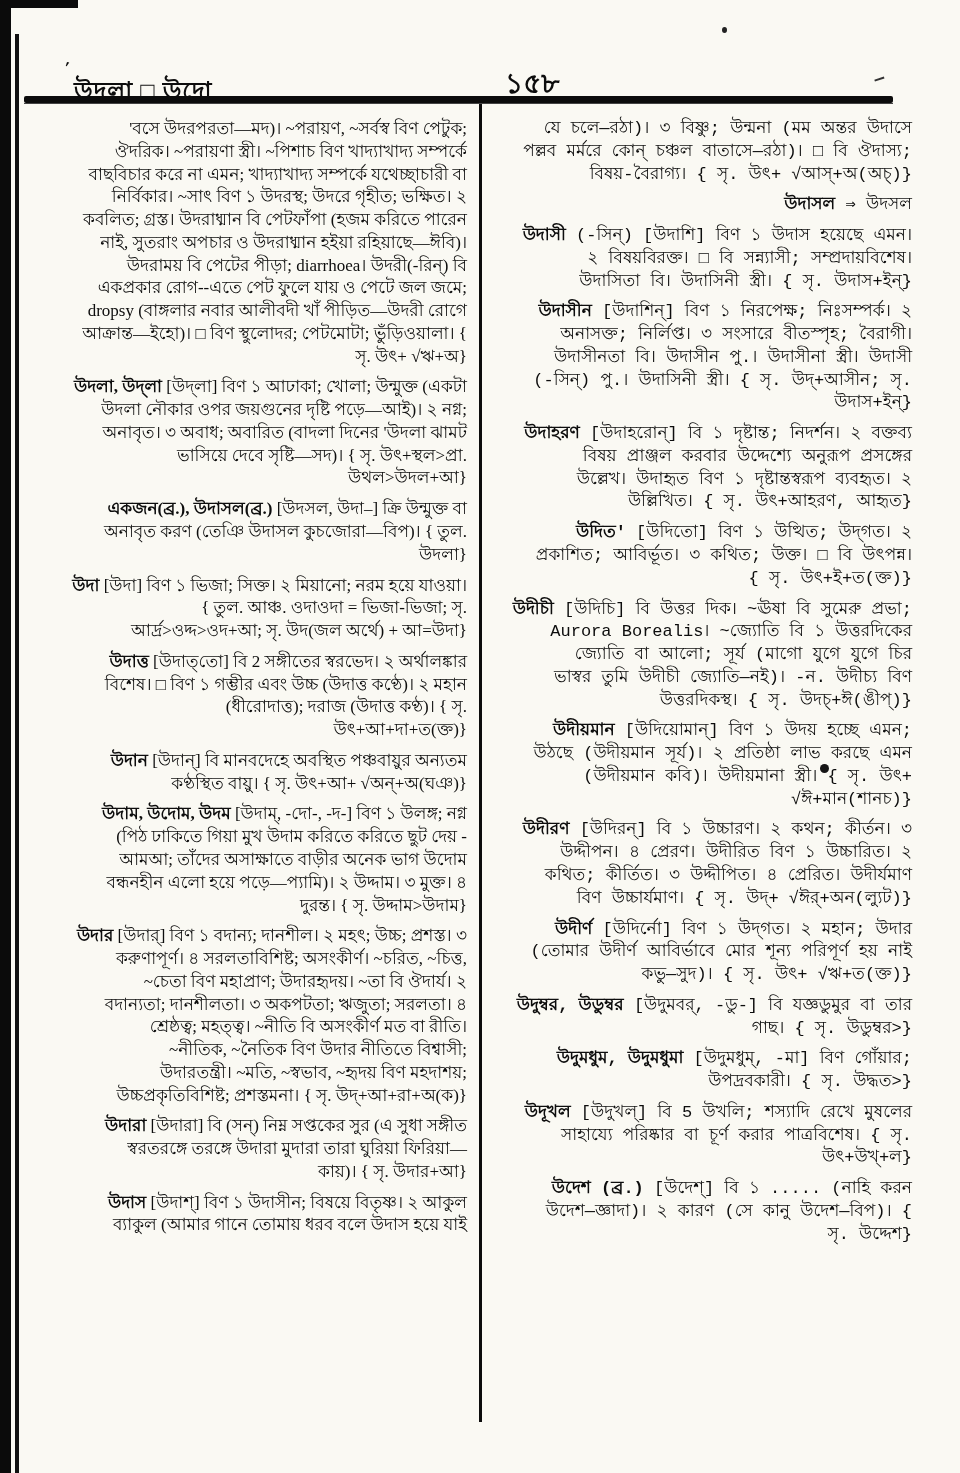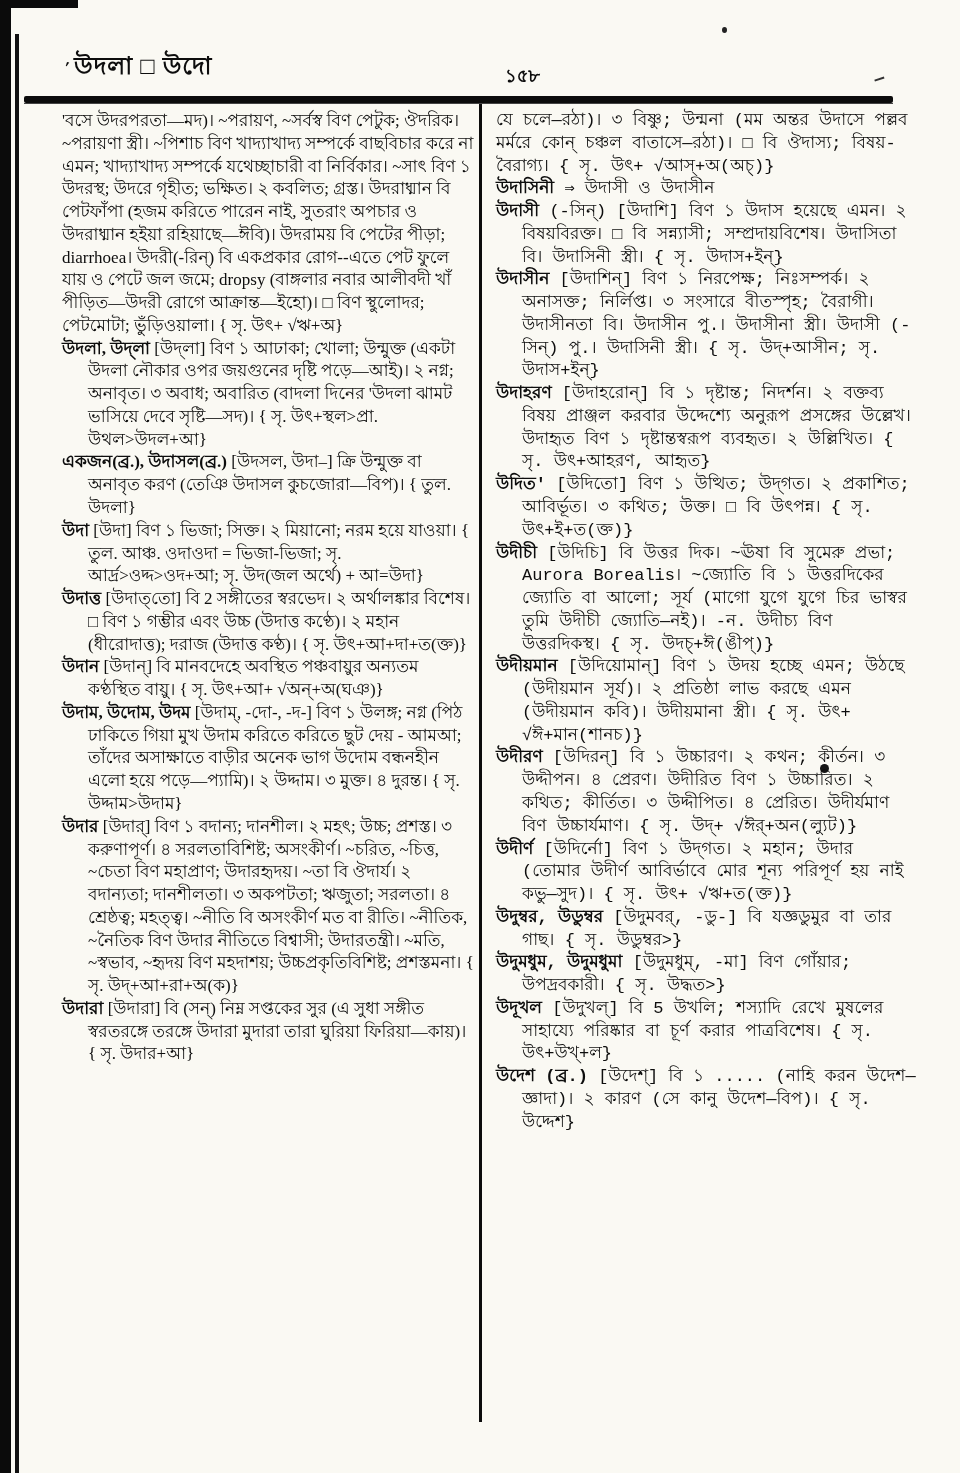--- a/index.html
+++ b/index.html
@@ -8,32 +8,32 @@
 
   
   .bind-bar{position:absolute;left:0;top:0;width:11px;height:1473px;background:#0b0b0b;}
   .bind-bar2{position:absolute;left:15px;top:34px;width:4px;height:1439px;background:#111;}
   .top-smudge{position:absolute;left:0;top:0;width:78px;height:8px;background:#0b0b0b;}
   .top-dot{position:absolute;left:722px;top:27px;width:5px;height:6px;background:#222;border-radius:50%;}
   .ink-dot{position:absolute;left:820px;top:764px;width:9px;height:9px;background:#151515;border-radius:50%;}
   .rule-tick{position:absolute;left:875px;top:78px;width:10px;height:4px;border-top:2px solid #333;transform:rotate(-18deg);}
 
   
-  .header-words{position:absolute;left:74px;top:47px;font-size:24px;font-weight:bold;letter-spacing:1px;}
+  .header-words{position:absolute;left:74px;top:72px;font-size:24px;font-weight:bold;letter-spacing:1px;}
   .header-tick{position:absolute;left:64px;top:58px;font-size:18px;font-weight:bold;transform:rotate(12deg);}
-  .page-number{position:absolute;left:505px;top:62px;font-size:18px;font-weight:bold;}
+  .page-number{position:absolute;left:505px;top:62px;font-size:28px;font-weight:bold;}
   .head-rule{position:absolute;left:24px;top:96px;width:869px;height:7px;background:#0c0c0c;border-radius:2px;}
   .head-rule:after{content:"";position:absolute;left:0;top:7px;width:100%;height:1px;background:#444;}
 
   
   .col-divider{position:absolute;left:479px;top:104px;width:3px;height:1318px;background:#0c0c0c;}
   .column{position:absolute;top:110px;font-size:17px;line-height:1.34;text-align:left;}
   .column.left{left:62px;width:413px;}
   .column.right{left:496px;width:424px;font-family:Liberation Mono, monospace;}
-  p.entry{margin:0;padding-left:26px;text-indent:-26px;word-break:break-word;}
+  p.entry{margin:8px;padding-left:26px;text-indent:-26px;word-break:break-word;text-align:right;}
   p.entry.cont{padding-left:0;text-indent:0;}
   .headword{font-weight:bold;}
 </style>
 </head>
 <body>
 
 <div class="page">
   <div class="bind-bar"></div>
   <div class="bind-bar2"></div>
   <div class="top-smudge"></div>
@@ -50,24 +50,25 @@
   <div class="column left">
       <p class="entry cont"><span>'বসে উদরপরতা—মদ)। ~পরায়ণ, ~সর্বস্ব বিণ পেটুক; ঔদরিক। ~পরায়ণা স্ত্রী। ~পিশাচ বিণ খাদ্যাখাদ্য সম্পর্কে বাছবিচার করে না এমন; খাদ্যাখাদ্য সম্পর্কে যথেচ্ছাচারী বা নির্বিকার। ~সাৎ বিণ ১ উদরস্থ; উদরে গৃহীত; ভক্ষিত। ২ কবলিত; গ্রস্ত। উদরাধ্মান বি পেটফাঁপা (হজম করিতে পারেন নাই, সুতরাং অপচার ও উদরাধ্মান হইয়া রহিয়াছে—ঈবি)। উদরাময় বি পেটের পীড়া; diarrhoea। উদরী(-রিন্) বি একপ্রকার রোগ--এতে পেট ফুলে যায় ও পেটে জল জমে; dropsy (বাঙ্গলার নবার আলীবদী খাঁ পীড়িত—উদরী রোগে আক্রান্ত—ইহো)। □ বিণ স্থুলোদর; পেটমোটা; ভুঁড়িওয়ালা। { সৃ. উৎ+ √ঋ+অ}</span></p>
       <p class="entry"><span class="headword">উদলা, উদ্‌লা</span><span> [উদ্‌লা] বিণ ১ আঢাকা; খোলা; উন্মুক্ত (একটা উদলা নৌকার ওপর জয়গুনের দৃষ্টি পড়ে—আই)। ২ নগ্ন; অনাবৃত। ৩ অবাধ; অবারিত (বাদলা দিনের 'উদলা ঝামট ভাসিয়ে দেবে সৃষ্টি—সদ)। { সৃ. উৎ+স্থল&gt;প্রা. উথল&gt;উদল+আ}</span></p>
       <p class="entry"><span class="headword">একজন(ব্র.), উদাসল(ব্র.)</span><span> [উদসল, উদা–] ক্রি উন্মুক্ত বা অনাবৃত করণ (তেঞি উদাসল কুচজোরা—বিপ)। { তুল. উদলা}</span></p>
       <p class="entry"><span class="headword">উদা</span><span> [উদা] বিণ ১ ভিজা; সিক্ত। ২ মিয়ানো; নরম হয়ে যাওয়া। { তুল. আঞ্চ. ওদাওদা = ভিজা-ভিজা; সৃ. আর্দ্র&gt;ওদ্দ&gt;ওদ+আ; সৃ. উদ(জল অর্থে) + আ=উদা}</span></p>
       <p class="entry"><span class="headword">উদাত্ত</span><span> [উদাত্‌তো] বি 2 সঙ্গীতের স্বরভেদ। ২ অর্থালঙ্কার বিশেষ। □ বিণ ১ গম্ভীর এবং উচ্চ (উদাত্ত কণ্ঠে)। ২ মহান (ধীরোদাত্ত); দরাজ (উদাত্ত কণ্ঠ)। { সৃ. উৎ+আ+দা+ত(ক্ত)}</span></p>
       <p class="entry"><span class="headword">উদান</span><span> [উদান্] বি মানবদেহে অবস্থিত পঞ্চবায়ুর অন্যতম কণ্ঠস্থিত বায়ু। { সৃ. উৎ+আ+ √অন্+অ(ঘঞ)}</span></p>
       <p class="entry"><span class="headword">উদাম, উদোম, উদম</span><span> [উদাম্, -দো-, -দ-] বিণ ১ উলঙ্গ; নগ্ন (পিঠ ঢাকিতে গিয়া মুখ উদাম করিতে করিতে ছুট দেয় - আমআ; তাঁদের অসাক্ষাতে বাড়ীর অনেক ভাগ উদোম বন্ধনহীন এলো হয়ে পড়ে—প্যামি)। ২ উদ্দাম। ৩ মুক্ত। ৪ দুরন্ত। { সৃ. উদ্দাম&gt;উদাম}</span></p>
       <p class="entry"><span class="headword">উদার</span><span> [উদার্] বিণ ১ বদান্য; দানশীল। ২ মহৎ; উচ্চ; প্রশস্ত। ৩ করুণাপূর্ণ। ৪ সরলতাবিশিষ্ট; অসংকীর্ণ। ~চরিত, ~চিত্ত, ~চেতা বিণ মহাপ্রাণ; উদারহৃদয়। ~তা বি ঔদার্য। ২ বদান্যতা; দানশীলতা। ৩ অকপটতা; ঋজুতা; সরলতা। ৪ শ্রেষ্ঠত্ব; মহত্ত্ব। ~নীতি বি অসংকীর্ণ মত বা রীতি। ~নীতিক, ~নৈতিক বিণ উদার নীতিতে বিশ্বাসী; উদারতন্ত্রী। ~মতি, ~স্বভাব, ~হৃদয় বিণ মহদাশয়; উচ্চপ্রকৃতিবিশিষ্ট; প্রশস্তমনা। { সৃ. উদ্+আ+রা+অ(ক)}</span></p>
       <p class="entry"><span class="headword">উদারা</span><span> [উদারা] বি (সন্) নিম্ন সপ্তকের সুর (এ সুধা সঙ্গীত স্বরতরঙ্গে তরঙ্গে উদারা মুদারা তারা ঘুরিয়া ফিরিয়া—কায়)। { সৃ. উদার+আ}</span></p>
+      <p class="entry"><span class="headword">উদাস</span><span> [উদাশ্] বিণ ১ উদাসীন; বিষয়ে বিতৃষ্ণ। ২ আকুল ব্যাকুল (আমার গানে তোমায় ধরব বলে উদাস হয়ে যাই</span></p>
     </div>
   <div class="column right">
       <p class="entry cont"><span>যে চলে—রঠা)। ৩ বিষ্ণু; উন্মনা (মম অন্তর উদাসে পল্লব মর্মরে কোন্ চঞ্চল বাতাসে—রঠা)। □ বি ঔদাস্য; বিষয়-বৈরাগ্য। { সৃ. উৎ+ √আস্+অ(অচ্)}</span></p>
-      <p class="entry"><span class="headword">উদাসিনী</span><span> ⇒ উদাসী ও উদাসীন</span></p>
+      <p class="entry"><span class="headword">উদাসল</span><span> ⇒ উদসল</span></p>
       <p class="entry"><span class="headword">উদাসী</span><span> (-সিন্) [উদাশি] বিণ ১ উদাস হয়েছে এমন। ২ বিষয়বিরক্ত। □ বি সন্ন্যাসী; সম্প্রদায়বিশেষ। উদাসিতা বি। উদাসিনী স্ত্রী। { সৃ. উদাস+ইন্}</span></p>
       <p class="entry"><span class="headword">উদাসীন</span><span> [উদাশিন্] বিণ ১ নিরপেক্ষ; নিঃসম্পর্ক। ২ অনাসক্ত; নির্লিপ্ত। ৩ সংসারে বীতস্পৃহ; বৈরাগী। উদাসীনতা বি। উদাসীন পু.। উদাসীনা স্ত্রী। উদাসী (-সিন্) পু.। উদাসিনী স্ত্রী। { সৃ. উদ্+আসীন; সৃ. উদাস+ইন্}</span></p>
       <p class="entry"><span class="headword">উদাহরণ</span><span> [উদাহরোন্] বি ১ দৃষ্টান্ত; নিদর্শন। ২ বক্তব্য বিষয় প্রাঞ্জল করবার উদ্দেশ্যে অনুরূপ প্রসঙ্গের উল্লেখ। উদাহৃত বিণ ১ দৃষ্টান্তস্বরূপ ব্যবহৃত। ২ উল্লিখিত। { সৃ. উৎ+আহরণ, আহৃত}</span></p>
       <p class="entry"><span class="headword">উদিত'</span><span> [উদিতো] বিণ ১ উত্থিত; উদ্‌গত। ২ প্রকাশিত; আবির্ভূত। ৩ কথিত; উক্ত। □ বি উৎপন্ন। { সৃ. উৎ+ই+ত(ক্ত)}</span></p>
       <p class="entry"><span class="headword">উদীচী</span><span> [উদিচি] বি উত্তর দিক। ~ঊষা বি সুমেরু প্রভা; Aurora Borealis। ~জ্যোতি বি ১ উত্তরদিকের জ্যোতি বা আলো; সূর্য (মাগো যুগে যুগে চির ভাস্বর তুমি উদীচী জ্যোতি—নই)। -ন. উদীচ্য বিণ উত্তরদিকস্থ। { সৃ. উদচ্+ঈ(ঙীপ্)}</span></p>
       <p class="entry"><span class="headword">উদীয়মান</span><span> [উদিয়োমান্] বিণ ১ উদয় হচ্ছে এমন; উঠছে (উদীয়মান সূর্য)। ২ প্রতিষ্ঠা লাভ করছে এমন (উদীয়মান কবি)। উদীয়মানা স্ত্রী। { সৃ. উৎ+ √ঈ+মান(শানচ)}</span></p>
       <p class="entry"><span class="headword">উদীরণ</span><span> [উদিরন্] বি ১ উচ্চারণ। ২ কথন; কীর্তন। ৩ উদ্দীপন। ৪ প্রেরণ। উদীরিত বিণ ১ উচ্চারিত। ২ কথিত; কীর্তিত। ৩ উদ্দীপিত। ৪ প্রেরিত। উদীর্যমাণ বিণ উচ্চার্যমাণ। { সৃ. উদ্+ √ঈর্+অন(ল্যুট)}</span></p>
       <p class="entry"><span class="headword">উদীর্ণ</span><span> [উদির্নো] বিণ ১ উদ্‌গত। ২ মহান; উদার (তোমার উদীর্ণ আবির্ভাবে মোর শূন্য পরিপূর্ণ হয় নাই কভু—সুদ)। { সৃ. উৎ+ √ঋ+ত(ক্ত)}</span></p>
       <p class="entry"><span class="headword">উদুম্বর, উডুম্বর</span><span> [উদুমবর্, -ডু-] বি যজ্ঞডুমুর বা তার গাছ। { সৃ. উডুম্বর&gt;}</span></p>
       <p class="entry"><span class="headword">উদুমধুম, উদুমধুমা</span><span> [উদুমধুম্, -মা] বিণ গোঁয়ার; উপদ্রবকারী। { সৃ. উদ্ধত&gt;}</span></p>

